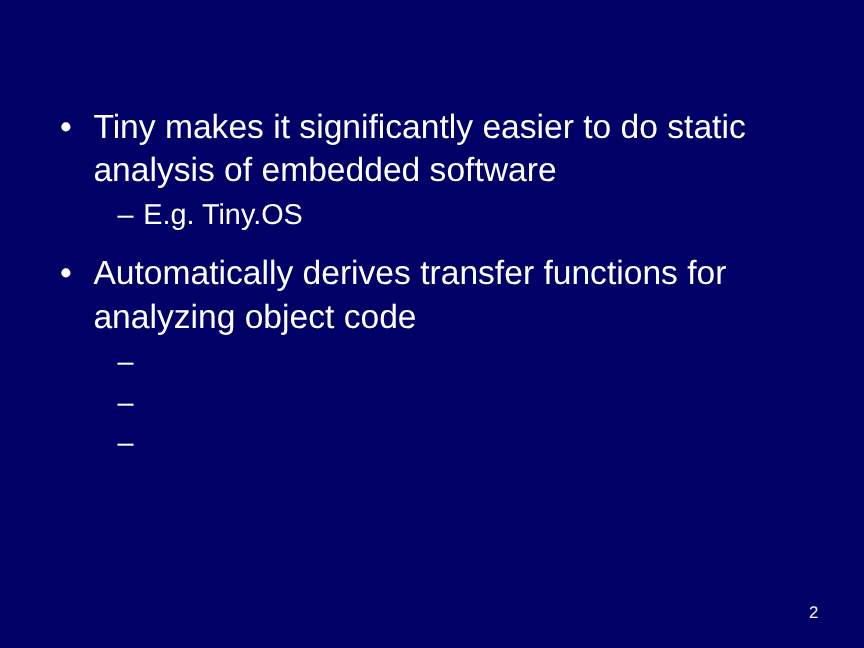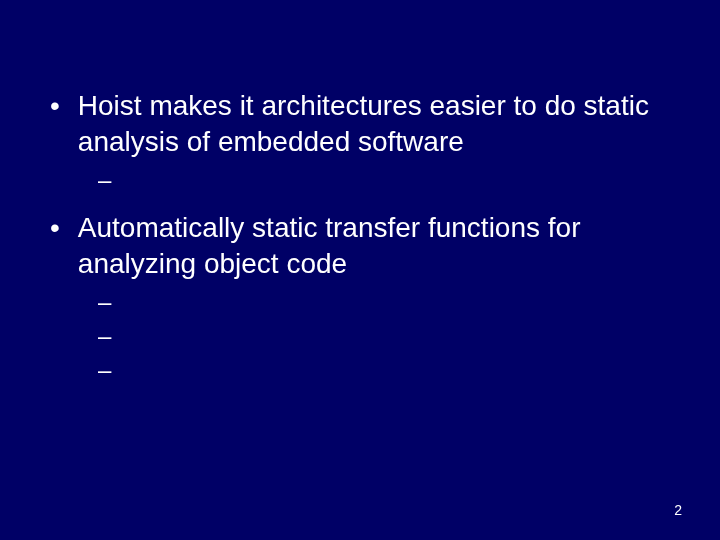--- a/index.html
+++ b/index.html
@@ -63,31 +63,32 @@
       color: #ffffff;
     }
   </style>
 </head>
 <body>
 
 <div class="content">
 
   <div class="bullet-l1">
     <span class="marker">•</span>
-    <span class="text">Hoist makes it architectures easier to do static analysis of embedded software</span>
+    <span class="text">Tiny makes it significantly easier to do static analysis of embedded software</span>
   </div>
   <div class="bullet-l2">
     <span class="marker">–</span>
+    <span class="text">E.g. Tiny.OS</span>
   </div>
 
   <div class="group-spacer"></div>
 
   <div class="bullet-l1">
     <span class="marker">•</span>
-    <span class="text">Automatically static transfer functions for analyzing object code</span>
+    <span class="text">Automatically derives transfer functions for analyzing object code</span>
   </div>
   <div class="bullet-l2">
     <span class="marker">–</span>
   </div>
   <div class="bullet-l2">
     <span class="marker">–</span>
   </div>
   <div class="bullet-l2">
     <span class="marker">–</span>
   </div>

